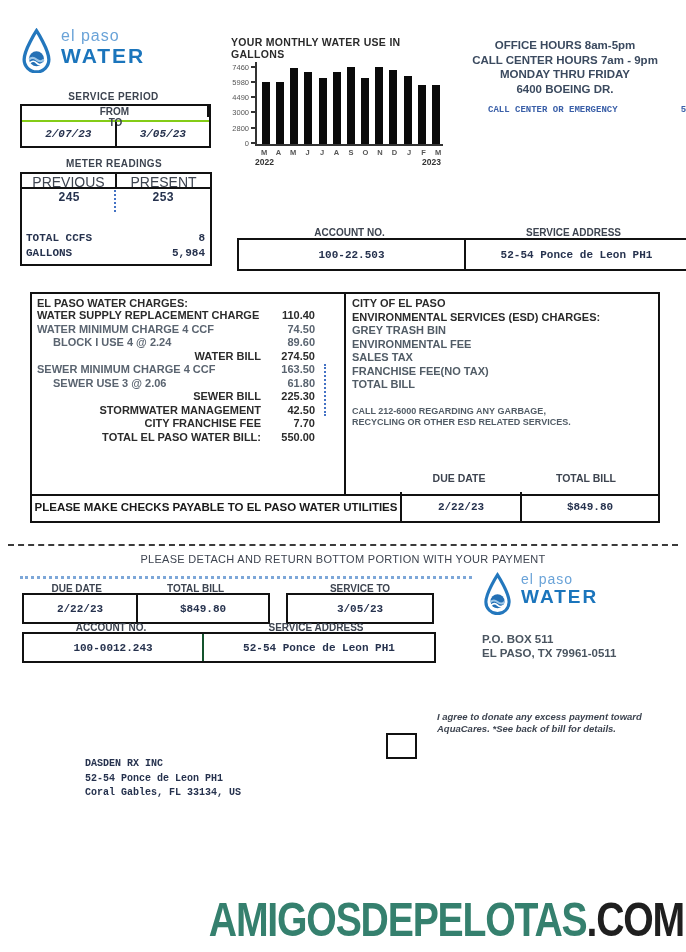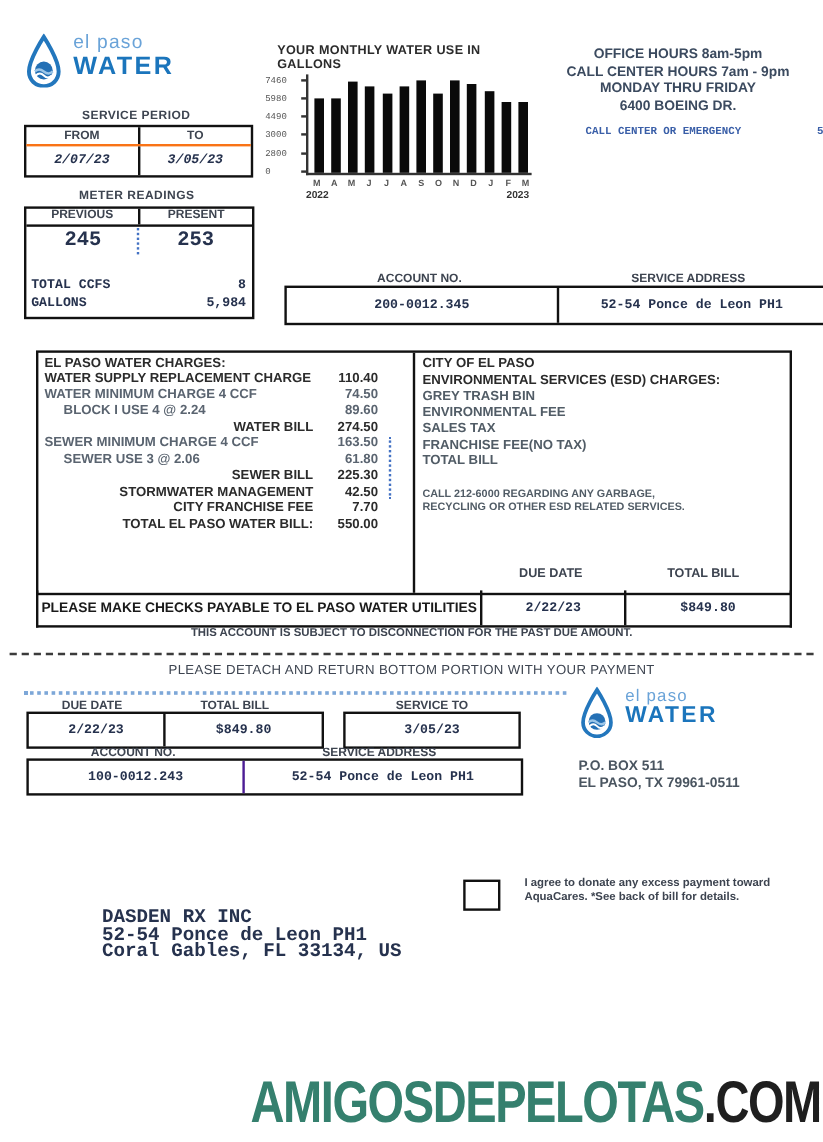--- a/index.html
+++ b/index.html
@@ -14,41 +14,41 @@
   .logo2 .brand-top{font-size:14px;}
   .logo2 .brand-bottom{font-size:19px;}
   
   .hdr{font-size:10px;font-weight:bold;color:#3d4450;letter-spacing:.4px;text-align:center;}
   .mono{font-family:"Liberation Mono",monospace;font-weight:bold;color:#26324e;}
   .box{border:2px solid #111;background:#fff;}
   .cellrow{display:flex;height:100%;}
   .cellrow>div{display:flex;align-items:center;justify-content:center;}
   
   .sp-table{left:20px;top:104px;width:187px;height:40px;}
-  .sp-head{height:14px;border-bottom:2px solid #f97316;}
+  .sp-head{height:14px;border-bottom:2px solid #84cc16;flex-direction:column;}
   .sp-head>div{flex:1;font-size:10px;font-weight:bold;color:#3d4450;display:flex;align-items:center;justify-content:center;}
   .sp-head>div:first-child{border-right:2px solid #111;}
   .sp-vals{height:24px;font-style:italic;}
   .sp-vals>div{flex:1;font-size:11px;}
   .sp-vals>div:first-child{border-right:2px solid #111;}
   
   .mt-table{left:20px;top:172px;width:188px;height:90px;}
   .mt-head{height:13px;border-bottom:2px solid #111;display:flex;}
-  .mt-head>div{flex:1;font-size:10px;font-weight:bold;color:#3d4450;text-align:center;}
+  .mt-head>div{flex:1;font-size:14px;font-weight:normal;color:#3d4450;text-align:center;}
   .mt-head>div:first-child{border-right:2px solid #111;}
-  .mt-vals{display:flex;font-size:17px;}
+  .mt-vals{display:flex;font-size:12px;}
   .mt-vals>div{flex:1;text-align:center;padding-top:2px;}
   .mt-dotline{position:absolute;left:92px;top:16px;height:22px;border-left:2px dotted #4472c4;}
   .mt-foot{position:absolute;left:4px;right:5px;font-size:11px;display:flex;justify-content:space-between;}
   
   .chart-title{left:231px;top:36px;width:220px;font-size:10.5px;font-weight:bold;color:#2b2b2b;letter-spacing:.3px;}
   .plot{left:255px;top:62px;width:186px;height:82px;border-left:2px solid #333;border-bottom:2px solid #333;}
   .bars{position:absolute;left:5px;right:3px;top:0;bottom:0;display:flex;align-items:flex-end;justify-content:space-between;}
   .bar{width:8px;background:#0a0a0a;}
-  .ytick-label{position:absolute;width:28px;font-size:7.5px;color:#555;font-family:Liberation Mono, monospace;}
+  .ytick-label{position:absolute;width:28px;text-align:right;font-size:7.5px;color:#555;font-family:Liberation Sans, sans-serif;}
   .ytick-mark{position:absolute;width:4px;border-top:2px solid #333;left:-6px;}
   .xlabels{left:260px;top:148px;width:182px;display:flex;justify-content:space-between;}
   .xlabels span{font-size:7.5px;font-weight:bold;color:#555;width:8px;text-align:center;}
   .years{left:255px;top:157px;width:186px;display:flex;justify-content:space-between;font-size:8.5px;font-weight:bold;color:#333;}
   
   .office{left:447px;top:38px;width:236px;text-align:center;font-size:11.5px;font-weight:bold;color:#3b4a5f;line-height:14.5px;}
   .phones{left:473px;top:103px;width:236px;font-family:"Liberation Mono",monospace;font-weight:bold;font-size:9px;color:#3a5fa8;line-height:14px;margin-left:15px;}
   .phone-row{display:flex;justify-content:space-between;}
   
   .acct-hdrs{left:237px;top:227px;width:448px;display:flex;}
@@ -92,28 +92,28 @@
   .stub-hdr1>div{text-align:center;}
   .stub-row1a{left:22px;top:593px;width:244px;height:27px;display:flex;}
   .stub-row1a>div{display:flex;align-items:center;justify-content:center;font-size:11px;}
   .stub-row1a>div:first-child{width:112px;border-right:2px solid #111;}
   .stub-row1a>div:last-child{flex:1;}
   .stub-row1b{left:286px;top:593px;width:144px;height:27px;display:flex;align-items:center;justify-content:center;font-size:11px;}
   .stub-hdr2{left:22px;top:622px;width:410px;display:flex;font-size:10px;font-weight:bold;color:#3d4450;}
   .stub-hdr2>div{text-align:center;}
   .stub-row2{left:22px;top:632px;width:410px;height:27px;display:flex;}
   .stub-row2>div{display:flex;align-items:center;justify-content:center;font-size:11px;}
-  .stub-row2>div:first-child{width:178px;border-right:2px solid #4c1d95;}
+  .stub-row2>div:first-child{width:178px;border-right:2px solid #14532d;}
   .stub-row2>div:last-child{flex:1;}
   
   .remit{left:482px;top:632px;font-size:11.5px;font-weight:bold;color:#4a5560;line-height:14px;}
-  .payer{left:85px;top:757px;font-size:16px;line-height:14.5px;}
+  .payer{left:85px;top:757px;font-size:10px;line-height:14.5px;}
   
   .checkbox{left:386px;top:733px;width:27px;height:22px;border:2.5px solid #111;background:#fff;}
-  .donation{left:437px;top:730px;width:245px;font-size:9.5px;font-weight:bold;color:#3d4450;line-height:11.5px;}
+  .donation{left:437px;top:711px;width:245px;font-size:9.5px;font-weight:bold;color:#3d4450;line-height:11.5px;font-style:italic;}
   
   .watermark{right:2px;top:891px;font-size:49px;font-weight:bold;letter-spacing:-1.5px;
              transform:scaleX(0.80);transform-origin:right center;white-space:nowrap;}
   .wm-main{color:#35806e;}
   .wm-suffix{color:#1f1f1f;}
 </style>
 </head>
 <body>
 
 <div class="page">
@@ -228,21 +228,21 @@
         <span>594-5500</span>
       </div>
     </div>
 
   <div class="abs acct-hdrs">
     <div style="width:225px;">ACCOUNT NO.</div>
     <div style="flex:1;">SERVICE ADDRESS</div>
   </div>
   <div class="abs box acct-box">
     <div class="cellrow mono">
-      <div>200-0012.345</div>
+      <div>100-22.503</div>
       <div>52-54 Ponce de Leon PH1</div>
     </div>
   </div>
 
 
   <div class="abs charges-box">
     <div class="charges-divider"></div>
     <div class="cl">
       <div class="cl-title">EL PASO WATER CHARGES:</div>
       <div id="charge-rows">
@@ -306,21 +306,20 @@
     </div>
     <div class="duehdrs" style="left:368px;width:118px;justify-content:center;">DUE DATE</div>
     <div class="duehdrs" style="left:486px;width:136px;justify-content:center;">TOTAL BILL</div>
   </div>
 
   <div class="abs payrow">
     <div class="pay-text">PLEASE MAKE CHECKS PAYABLE TO EL PASO WATER UTILITIES</div>
     <div class="pay-due mono">2/22/23</div>
     <div class="pay-total mono">$849.80</div>
   </div>
-  <div class="abs disconnect">THIS ACCOUNT IS SUBJECT TO DISCONNECTION FOR THE PAST DUE AMOUNT.</div>
 
   <div class="abs dashline"></div>
   <div class="abs detach">PLEASE DETACH AND RETURN BOTTOM PORTION WITH YOUR PAYMENT</div>
   <div class="abs bluedots"></div>
 
   <div class="abs stub-hdr1">
     <div style="width:112px;">DUE DATE</div>
     <div style="width:132px;">TOTAL BILL</div>
     <div style="width:164px;margin-left:20px;">SERVICE TO</div>
   </div>

